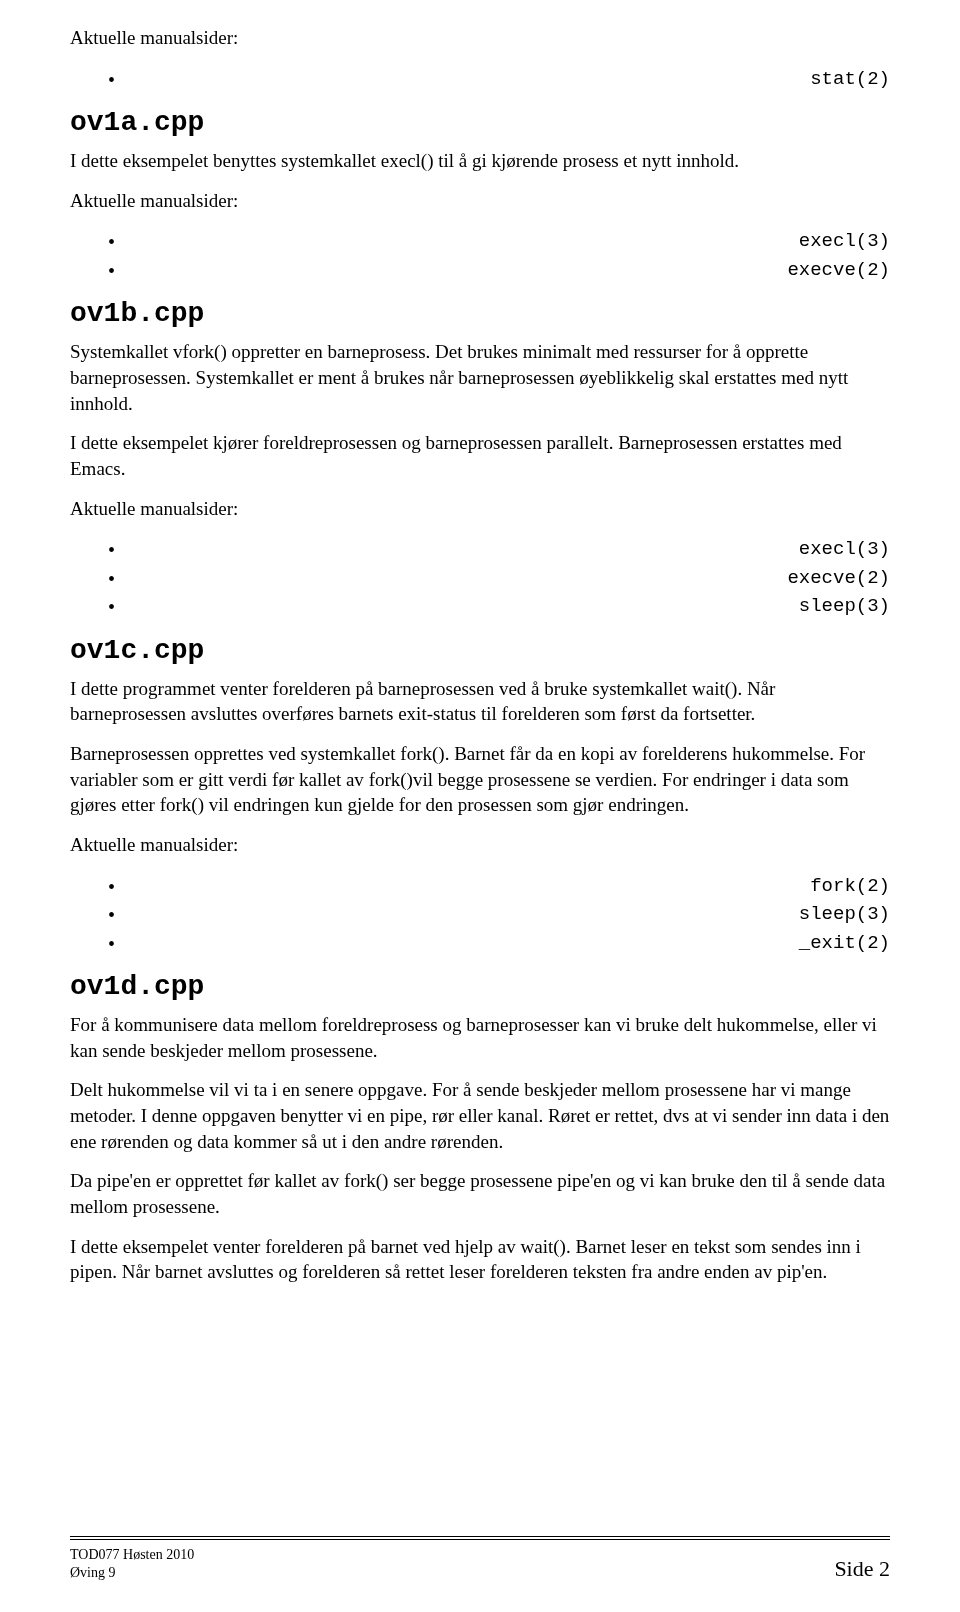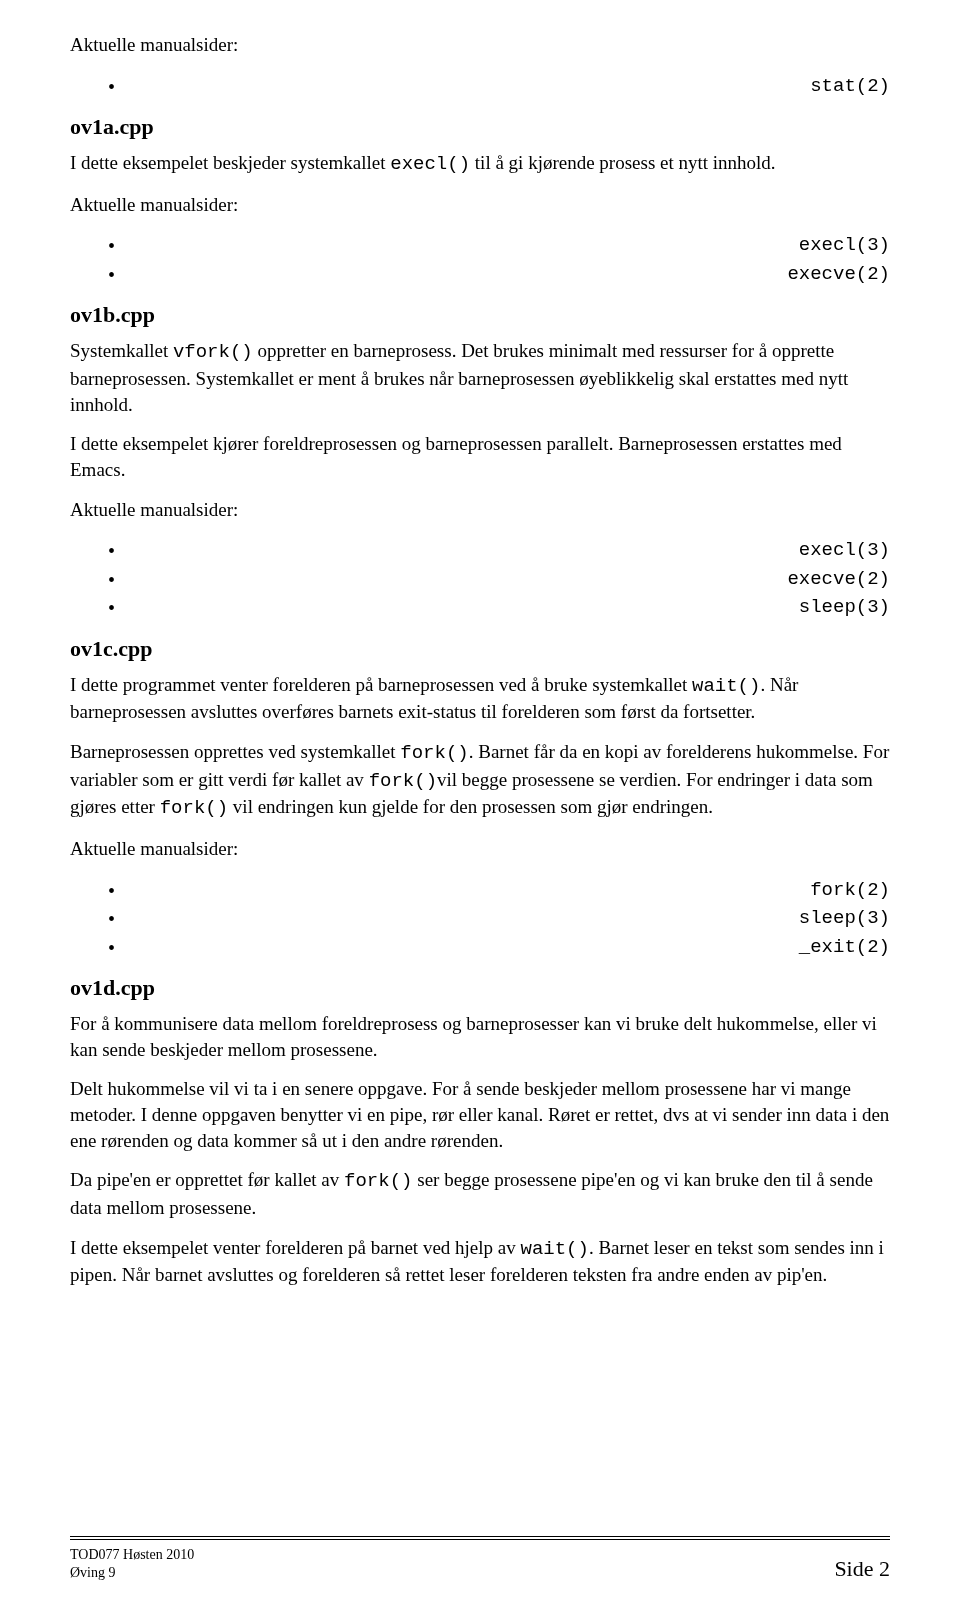--- a/index.html
+++ b/index.html
@@ -6,26 +6,26 @@
   body {
     width: 960px;
     height: 1612px;
     background: #fff;
     font-family: 'Times New Roman', Times, serif;
     font-size: 19px;
     color: #000;
     padding: 25px 70px 40px 70px;
     position: relative;
   }
-  .para { margin-bottom: 14px; line-height: 1.35; margin-top: 7px; }
-  .mono { font-family: Liberation Mono, monospace; }
+  .para { margin-bottom: 14px; line-height: 1.35; }
+  .mono { font-family: Liberation Serif, serif; }
   h2 {
-    font-family: Liberation Serif, serif;
+    font-family: Liberation Mono, monospace;
     font-weight: bold;
-    font-size: 22px;
+    font-size: 28px;
     margin-top: 8px;
     margin-bottom: 10px;
   }
   ul { list-style: none; margin-bottom: 14px; margin-left: 38px; }
   ul li {
     font-family: 'Courier New', Courier, monospace;
     line-height: 1.5;
     position: relative;
     padding-left: 26px;
     text-align: right;
@@ -61,21 +61,21 @@
 </head>
 <body>
 
 <p class="para">Aktuelle manualsider:</p>
 <ul>
   <li>stat(2)</li>
 </ul>
 
 <h2>ov1a.cpp</h2>
 <p class="para">
-  <span>I dette eksempelet beskjeder systemkallet </span><span class="mono">execl()</span><span> til å gi kjørende prosess et nytt innhold.</span>
+  <span>I dette eksempelet benyttes systemkallet </span><span class="mono">execl()</span><span> til å gi kjørende prosess et nytt innhold.</span>
 </p>
 <p class="para">Aktuelle manualsider:</p>
 <ul>
   <li>execl(3)</li>
   <li>execve(2)</li>
 </ul>
 
 <h2>ov1b.cpp</h2>
 <p class="para">
   <span>Systemkallet </span><span class="mono">vfork()</span><span> oppretter en barneprosess. Det brukes minimalt med ressurser for å opprette barneprosessen. Systemkallet er ment å brukes når barneprosessen øyeblikkelig skal erstattes med nytt innhold.</span>

